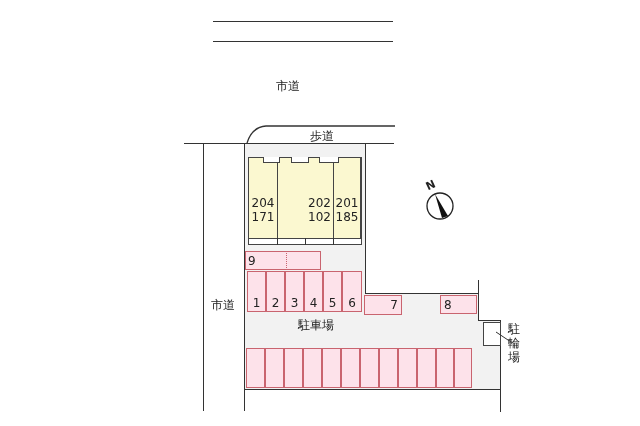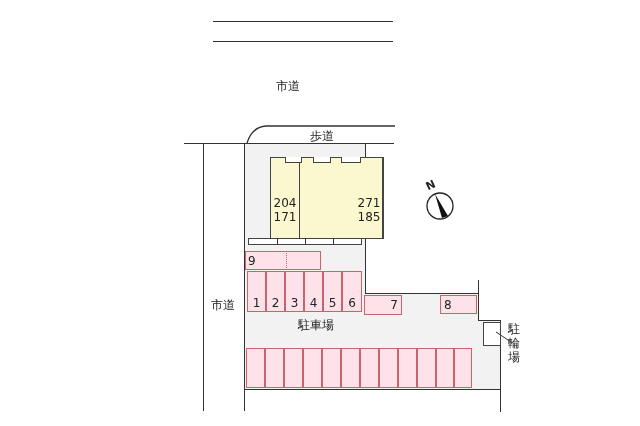--- a/index.html
+++ b/index.html
@@ -3,21 +3,21 @@
 <meta charset="utf-8">
 <style>
   html, body { margin:0; padding:0; background:#ffffff; }
   body { width:640px; height:426px; position:relative; overflow:hidden;
          font-family:"DejaVu Sans", sans-serif; color:#222; }
   .abs { position:absolute; }
   .hline { position:absolute; height:0; border-top:1.5px solid #333; }
   .vline { position:absolute; width:0; border-left:1.5px solid #333; }
   .label { position:absolute; font-size:12px; color:#222; white-space:nowrap; }
   .lot { position:absolute; background:#f2f2f2; }
-  .bldg { position:absolute; background:#fbf8d0; border:1px solid #444; box-sizing:border-box;margin-left:22px; }
+  .bldg { position:absolute; background:#fbf8d0; border:1px solid #444; box-sizing:border-box; }
   .unit { position:absolute; top:0; bottom:0; border-right:1px solid #444; box-sizing:border-box;
           font-size:12px; text-align:center; line-height:14px; color:#222; }
   .unit:last-child { border-right:none; }
   .unit .nums { position:absolute; left:0; right:0; top:38px; }
   .notch { position:absolute; top:-1px; height:6px; background:#ffffff; border:1px solid #444; border-top:none; box-sizing:border-box; }
   .balcony { position:absolute; background:#fff; border:1px solid #444; box-sizing:border-box; }
   .space { position:absolute; background:#fde2ea; border:1px solid #c9646f; box-sizing:border-box;
            font-size:12px; color:#222; }
   .space .num { position:absolute; bottom:1px; left:0; right:0; text-align:center; }
   .vtext { position:absolute; font-size:12px; line-height:14px; width:14px; text-align:center; color:#222; }
@@ -50,23 +50,29 @@
 <div class="vline" style="left:500px; top:320px; height:92px;"></div>
 <div class="hline" style="left:244px; top:389px; width:257px;"></div>
 
 <div class="bldg" style="left:248px; top:157px; width:114px; height:82px;">
   <div class="unit" style="left:0; width:29px;">
     <div class="nums">
         <div>204</div>
         <div>171</div>
       </div>
   </div>
+  <div class="unit" style="left:57px; width:28px;">
+    <div class="nums">
+        <div>202</div>
+        <div>102</div>
+      </div>
+  </div>
   <div class="unit" style="left:85px; width:27px;">
     <div class="nums">
-        <div>271</div>
+        <div>201</div>
         <div>185</div>
       </div>
   </div>
   <div class="notch" style="left:14px; width:17px;"></div>
   <div class="notch" style="left:42px; width:18px;"></div>
   <div class="notch" style="left:70px; width:20px;"></div>
 </div>
 <div class="balcony" style="left:248px; top:238px; width:114px; height:7px;"></div>
 <div class="vline" style="left:277px; top:238px; height:7px; border-left-width:1px;"></div>
 <div class="vline" style="left:305px; top:238px; height:7px; border-left-width:1px;"></div>

